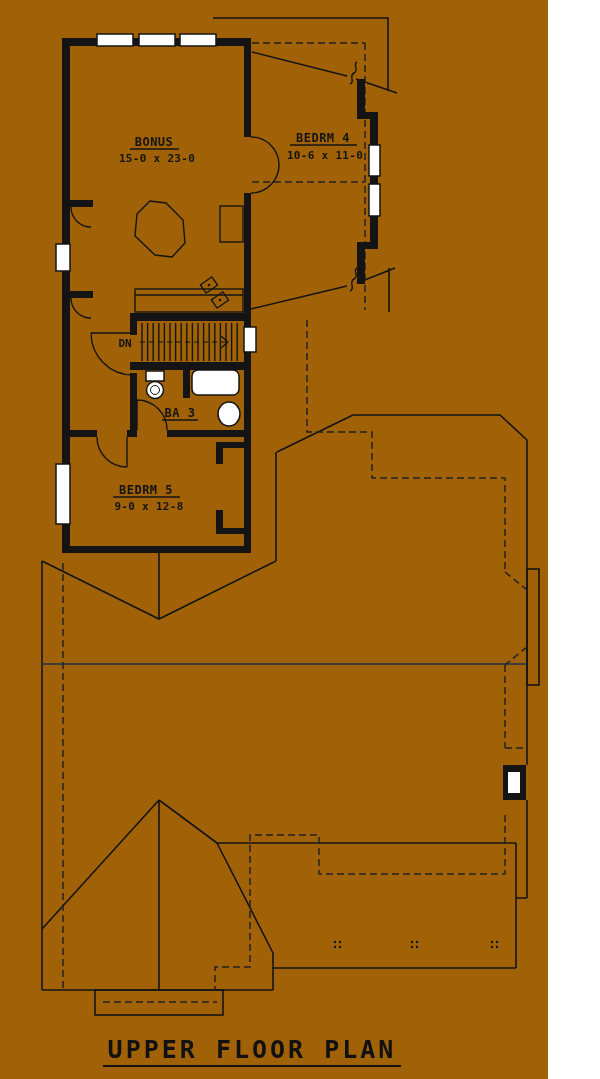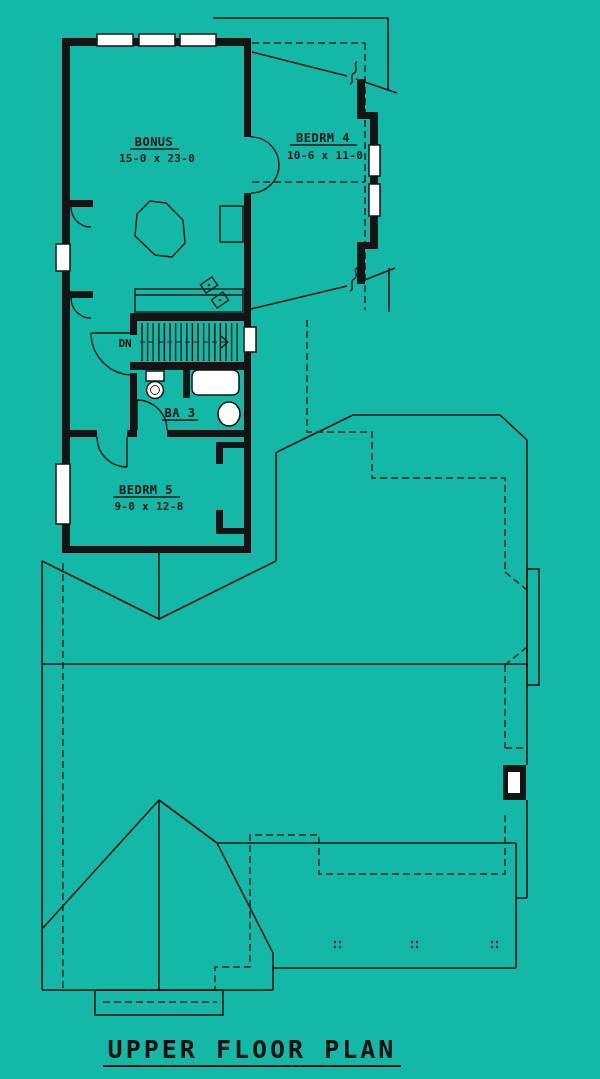--- a/index.html
+++ b/index.html
@@ -1,16 +1,16 @@
 <!DOCTYPE html>
 <html><head>
 <meta charset="utf-8">
 <style>
   html,body{margin:0;padding:0;background:#ffffff;}
-  .page{width:600px;height:1079px;position:relative;background:#14b8a6;overflow:hidden;}
+  .page{width:548px;height:1079px;position:relative;background:#a16207;overflow:hidden;}
   svg{display:block;}
   .lbl{font:bold 12px "DejaVu Sans Mono", monospace;letter-spacing:0.5px;fill:#141414;}
   .dims{font:bold 11px "DejaVu Sans Mono", monospace;letter-spacing:0.3px;fill:#141414;}
   .small{font:bold 11px "DejaVu Sans Mono", monospace;fill:#141414;}
   .title{font:bold 25px "DejaVu Sans Mono", monospace;letter-spacing:3px;fill:#111111;}
   .wall{fill:#141414;stroke:none;}
   .thin{fill:none;stroke:#141414;stroke-width:1.6;}
   .thin2{fill:none;stroke:#141414;stroke-width:1.4;}
   .dash{fill:none;stroke:#222222;stroke-width:1.5;stroke-dasharray:7 4;}
   .win{fill:#ffffff;stroke:#141414;stroke-width:1.5;}

